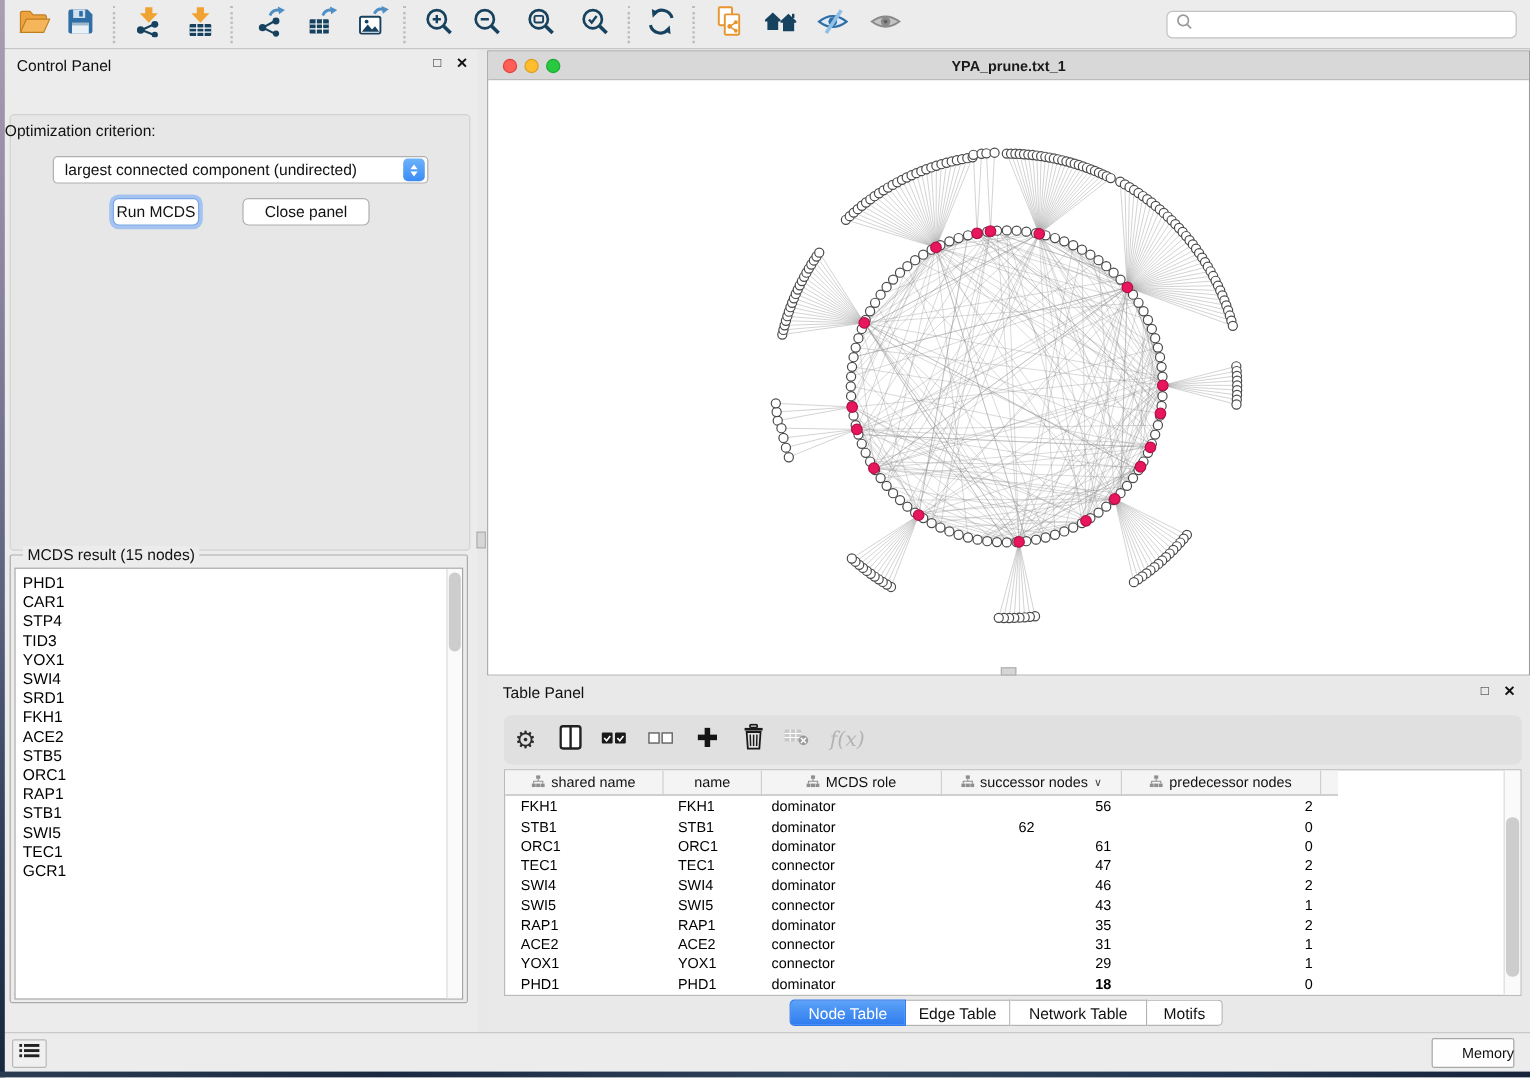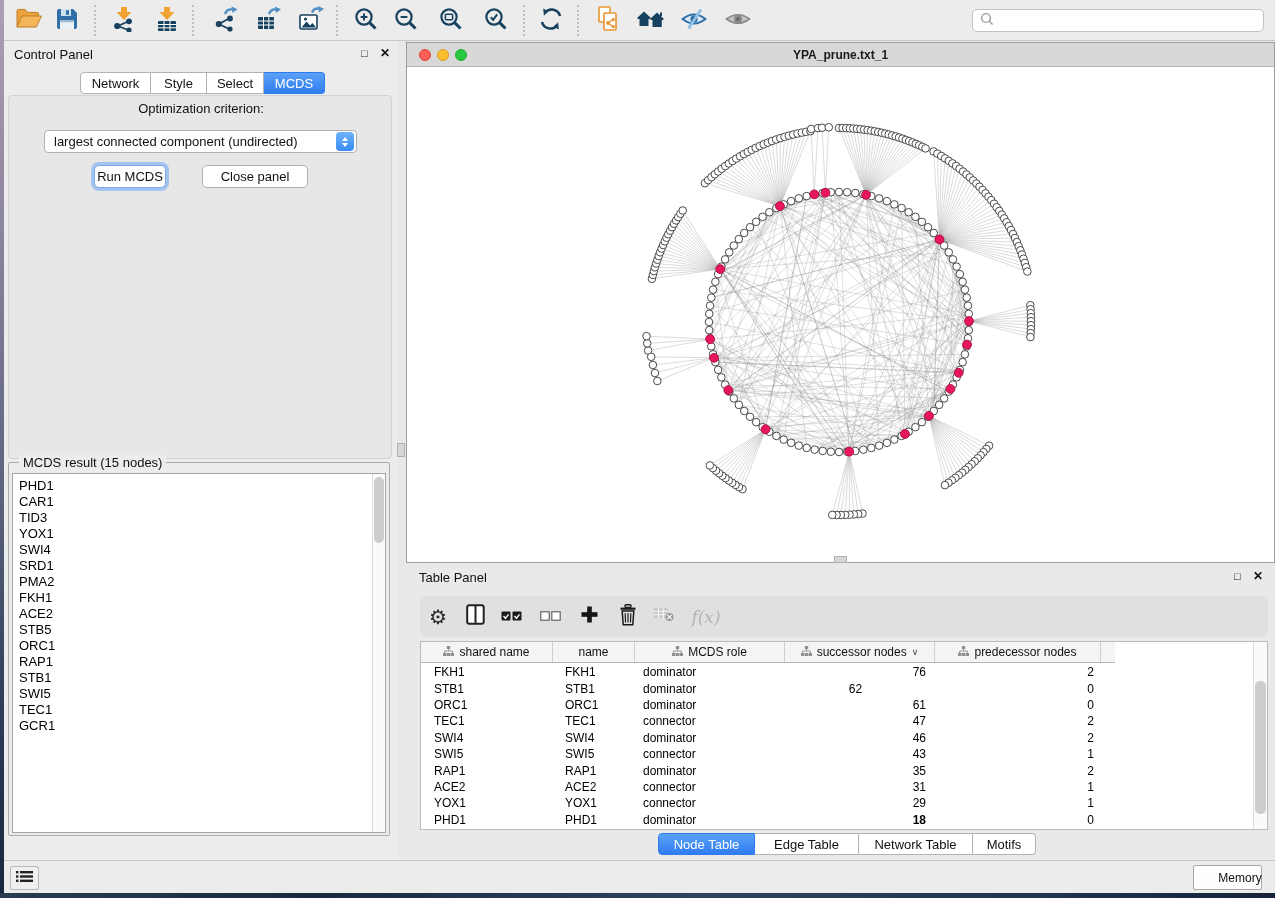--- a/index.html
+++ b/index.html
@@ -30,21 +30,21 @@
   .float-ico { position:absolute; top:6px; font-size:11px; color:#222; font-weight:bold; }
   .close-ico { position:absolute; top:5px; font-size:12px; color:#111; font-weight:bold; }
   .cp-tabs { position:absolute; left:76px; top:31px; display:flex; height:22px; }
   .seg { border:1px solid #b3b3b3; background:#fff; font-size:13px; color:#111;
     display:flex; align-items:center; justify-content:center; border-left-width:0; }
   .seg:first-child { border-left-width:1px; border-radius:4px 0 0 4px; }
   .seg:last-child { border-radius:0 4px 4px 0; }
   .seg.sel { background:linear-gradient(#5ba2f7,#2f7cf0); color:#fff; border-color:#2f7cf0; }
   .cp-box { position:absolute; left:4px; top:54px; width:384px; height:364px; background:#e7e7e7;
     border:1px solid #d2d2d2; border-radius:4px; }
-  .opt-label { position:absolute; left:0; top:60px; width:100%; text-align:center; font-size:13px; color:#111; }
+  .opt-label { position:absolute; left:0; top:60px; width:100%; text-align:left; font-size:13px; color:#111; }
   .dropdown { position:absolute; left:40px; top:89px; width:313px; height:23px; background:#fff;
     border:1px solid #b0b0b0; border-radius:4px; display:flex; align-items:center; }
   .dropdown .dval { flex:1; font-size:13px; padding-left:9px; color:#111; white-space:nowrap; }
   .stepper { width:18px; height:19px; margin-right:2px; border-radius:4px;
     background:linear-gradient(#6db3fa,#3a8bf5); display:flex; flex-direction:column;
     align-items:center; justify-content:center; gap:2px; }
   .stepper .up { width:0; height:0; border-left:3.5px solid transparent; border-right:3.5px solid transparent; border-bottom:4px solid #fff; }
   .stepper .dn { width:0; height:0; border-left:3.5px solid transparent; border-right:3.5px solid transparent; border-top:4px solid #fff; }
   .btn { position:absolute; height:23px; background:#fff; border:1px solid #b0b0b0; border-radius:5px;
     font-size:13px; color:#111; display:flex; align-items:center; justify-content:center; }
@@ -270,49 +270,43 @@
     <input type="text" placeholder="" style="">
   </div>
 </div>
 
 <div class="cpanel">
   <div class="cpanel-header">
     <span class="panel-title">Control Panel</span>
     <span class="float-ico" style="left:357px">□</span>
     <span class="close-ico" style="left:376px">✕</span>
   </div>
-  <div class="cp-tabs">
-    <div class="seg" style="width:71px">Network</div>
-    <div class="seg" style="width:56px">Style</div>
-    <div class="seg" style="width:57px">Select</div>
-    <div class="seg sel" style="width:61px">MCDS</div>
-  </div>
   <div class="cp-box"></div>
   <div class="opt-label">Optimization criterion:</div>
   <div class="dropdown">
     <span class="dval">largest connected component (undirected)</span>
     <span class="stepper">
         <span class="up"></span>
         <span class="dn"></span>
       </span>
   </div>
   <button class="btn focusring" style="left:90px; top:124px; width:72px">Run MCDS</button>
   <button class="btn" style="left:198px; top:124px; width:106px">Close panel</button>
 
   <div class="fieldset">
     <span class="legend">MCDS result (15 nodes)</span>
     <div class="listbox">
       <div class="items" id="mcds-items">
           <div class="li">PHD1</div>
           <div class="li">CAR1</div>
+          <div class="li">STP4</div>
           <div class="li">TID3</div>
           <div class="li">YOX1</div>
           <div class="li">SWI4</div>
           <div class="li">SRD1</div>
-          <div class="li">PMA2</div>
           <div class="li">FKH1</div>
           <div class="li">ACE2</div>
           <div class="li">STB5</div>
           <div class="li">ORC1</div>
           <div class="li">RAP1</div>
           <div class="li">STB1</div>
           <div class="li">SWI5</div>
           <div class="li">TEC1</div>
           <div class="li">GCR1</div>
         </div>
@@ -1163,21 +1157,21 @@
               <rect x="7.6" y="7" width="3.4" height="3" fill="#8f8f8f"></rect>
             </svg></span>
         <span>predecessor nodes</span>
       </div>
     </div>
     <div class="tbody" id="table-body">
         <div class="trow">
           <div class="td" style="width: 132px; text-align: left; padding-left: 13px;">FKH1</div>
           <div class="td" style="width: 82px; text-align: left; padding-left: 12px;">FKH1</div>
           <div class="td" style="width: 150px; text-align: left; padding-left: 8px;">dominator</div>
-          <div class="td" style="width: 150px; text-align: right; padding-right: 9px;">76</div>
+          <div class="td" style="width: 150px; text-align: right; padding-right: 9px;">56</div>
           <div class="td" style="width: 166px; text-align: right; padding-right: 7px;">2</div>
         </div>
         <div class="trow">
           <div class="td" style="width: 132px; text-align: left; padding-left: 13px;">STB1</div>
           <div class="td" style="width: 82px; text-align: left; padding-left: 12px;">STB1</div>
           <div class="td" style="width: 150px; text-align: left; padding-left: 8px;">dominator</div>
           <div class="td" style="width: 150px; text-align: center; padding-right: 9px;">62</div>
           <div class="td" style="width: 166px; text-align: right; padding-right: 7px;">0</div>
         </div>
         <div class="trow">
@@ -1237,21 +1231,21 @@
           <div class="td" style="width: 166px; text-align: right; padding-right: 7px;">0</div>
         </div>
       </div>
     <div class="table-vscroll">
       <div class="vthumb" style="top:39px; height:133px; width:11px"></div>
     </div>
   </div>
 
   <div class="tp-tabs">
     <div class="seg sel" style="width:97px">Node Table</div>
-    <div class="seg" style="width:104px">Edge Table</div>
+    <div class="seg" style="width:87px">Edge Table</div>
     <div class="seg" style="width:114px">Network Table</div>
     <div class="seg" style="width:63px">Motifs</div>
   </div>
 </div>
 
 <div class="statusbar">
   <div class="listbtn">
     <span><svg width="17" height="13" viewBox="0 0 17 13">
           <g fill="#222">
             <rect x="0" y="1" width="2.4" height="2.4"></rect>

